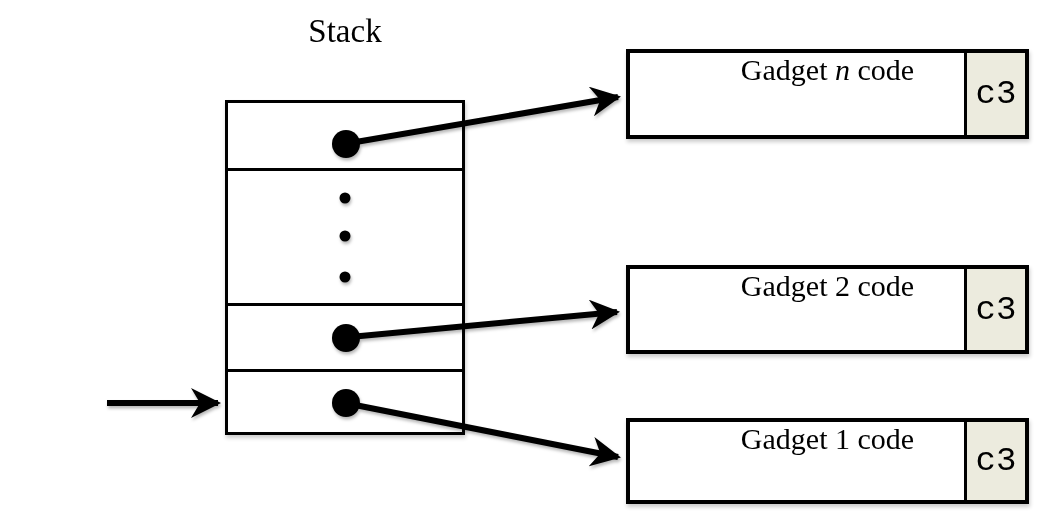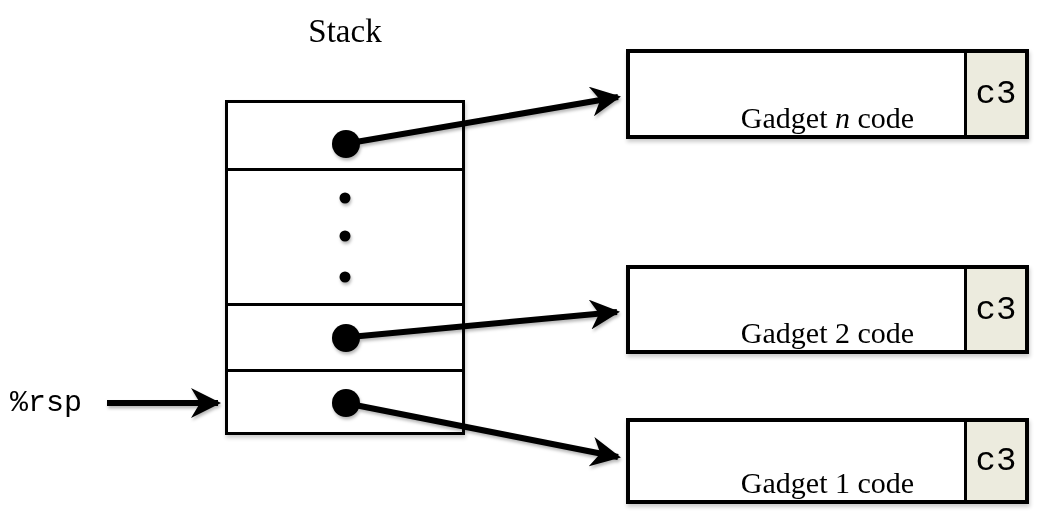--- a/index.html
+++ b/index.html
@@ -53,21 +53,21 @@
     box-sizing: border-box;
     border: 4px solid var(--stroke);
     background: #fff;
     box-shadow: 1px 3px 4px rgba(0,0,0,0.20);
   }
   .gadget-box.g-n { top: 49px;  height: 90px; }
   .gadget-box.g-2 { top: 265px; height: 89px; }
   .gadget-box.g-1 { top: 418px; height: 86px; }
   .gadget-label {
     position: absolute; inset: 0;
-    display: flex; align-items: flex-end; justify-content: center;
+    display: flex; align-items: flex-start; justify-content: center;
     font-size: 30px;
     white-space: pre;
   }
   .gadget-label .it { font-style: italic; }
   .ret-cell {
     position: absolute;
     right: 0; top: 0; bottom: 0;
     width: 61px;
     box-sizing: border-box;
     border-left: 3px solid var(--stroke);
@@ -88,21 +88,20 @@
 
   <div class="stack-title">Stack</div>
 
   <div class="stack-box">
     <div class="stack-cell c1"></div>
     <div class="stack-cell c2"></div>
     <div class="stack-cell c3"></div>
     <div class="stack-cell c4"></div>
   </div>
 
-  <div class="rsp-label">%rsp</div>
 
   <div class="gadget-box g-n">
     <div class="gadget-label">
       <span>Gadget </span><span class="it">n</span><span> code</span>
     </div>
     <div class="ret-cell">c3</div>
   </div>
 
   <div class="gadget-box g-2">
     <div class="gadget-label">

